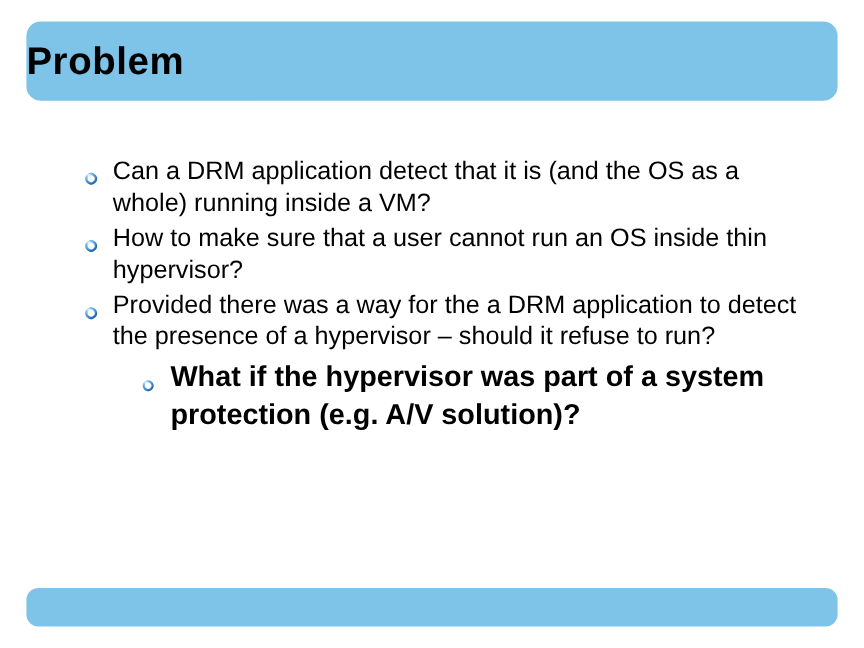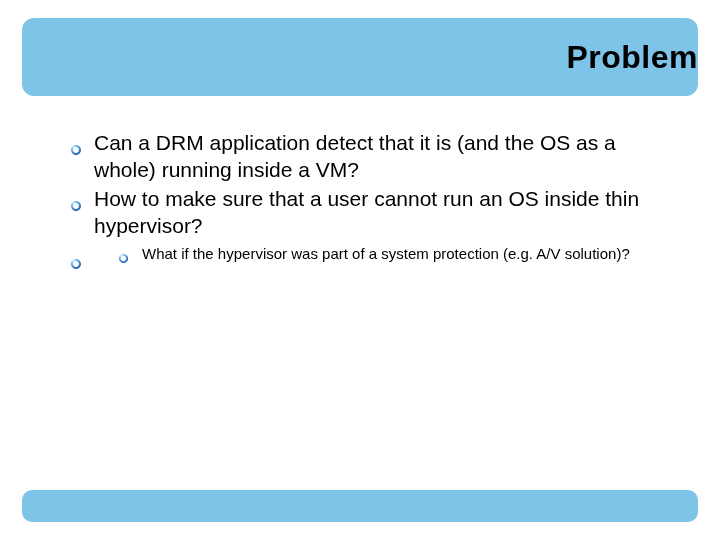--- a/index.html
+++ b/index.html
@@ -7,26 +7,26 @@
   body {
     background: #ffffff;
     font-family: Arial, Helvetica, sans-serif;
     position: relative;
   }
   .title-bar {
     position: absolute;
     top: 18px;
     left: 22px;
     right: 22px;
-    height: 78px;
+    height: 66px;
     background: #7ec4e8;
     border-radius: 12px;
     display: flex;
     align-items: center;
-    justify-content: flex-end;
+    justify-content: flex-start;
   }
   .title-text {
     font-weight: bold;
     font-size: 32px;
     color: #000;
     letter-spacing: 0.5px;
   }
   .content {
     position: absolute;
     top: 130px;
@@ -52,23 +52,24 @@
     height: 12px;
   }
   .sub-list {
     list-style: none;
     margin-top: 4px;
     margin-left: 24px;
   }
   .sub-item {
     position: relative;
     padding-left: 24px;
-    font-size: 15px;
+    font-size: 24px;
     line-height: 1.3;
     color: #000;
+    font-weight: bold;
   }
   .sub-item .bullet {
     position: absolute;
     left: 0;
     top: 5px;
     width: 11px;
     height: 11px;
   }
   .footer-bar {
     position: absolute;
@@ -117,20 +118,21 @@
       <span>How to make sure that a user cannot run an OS inside thin hypervisor?</span>
     </li>
 
     <li class="bullet-item">
       <span class="bullet">
         <svg viewBox="0 0 12 12">
             <path d="M6 1 C8 1 11 3 11 6 C11 9 8 11 6 11 C4 11 1 9 1 6 C1 3 4 1 6 1 Z M6 3 C5 3 3 4.2 3 6 C3 7.8 5 9 6 9 C7 9 9 7.8 9 6 C9 4.2 7 3 6 3 Z" fill="url(#g1)"></path>
             <ellipse cx="4.2" cy="3.3" rx="1.6" ry="1.1" fill="#e8f5ff" opacity="0.85"></ellipse>
           </svg>
       </span>
+      <span>Provided there was a way for the a DRM application to detect the presence of a hypervisor – should it refuse to run?</span>
 
       <ul class="sub-list">
         <li class="sub-item">
           <span class="bullet">
             <svg viewBox="0 0 12 12">
                 <path d="M6 1 C8 1 11 3 11 6 C11 9 8 11 6 11 C4 11 1 9 1 6 C1 3 4 1 6 1 Z M6 3 C5 3 3 4.2 3 6 C3 7.8 5 9 6 9 C7 9 9 7.8 9 6 C9 4.2 7 3 6 3 Z" fill="url(#g1)"></path>
                 <ellipse cx="4.2" cy="3.3" rx="1.6" ry="1.1" fill="#e8f5ff" opacity="0.85"></ellipse>
               </svg>
           </span>
           <span>What if the hypervisor was part of a system protection (e.g. A/V solution)?</span>

